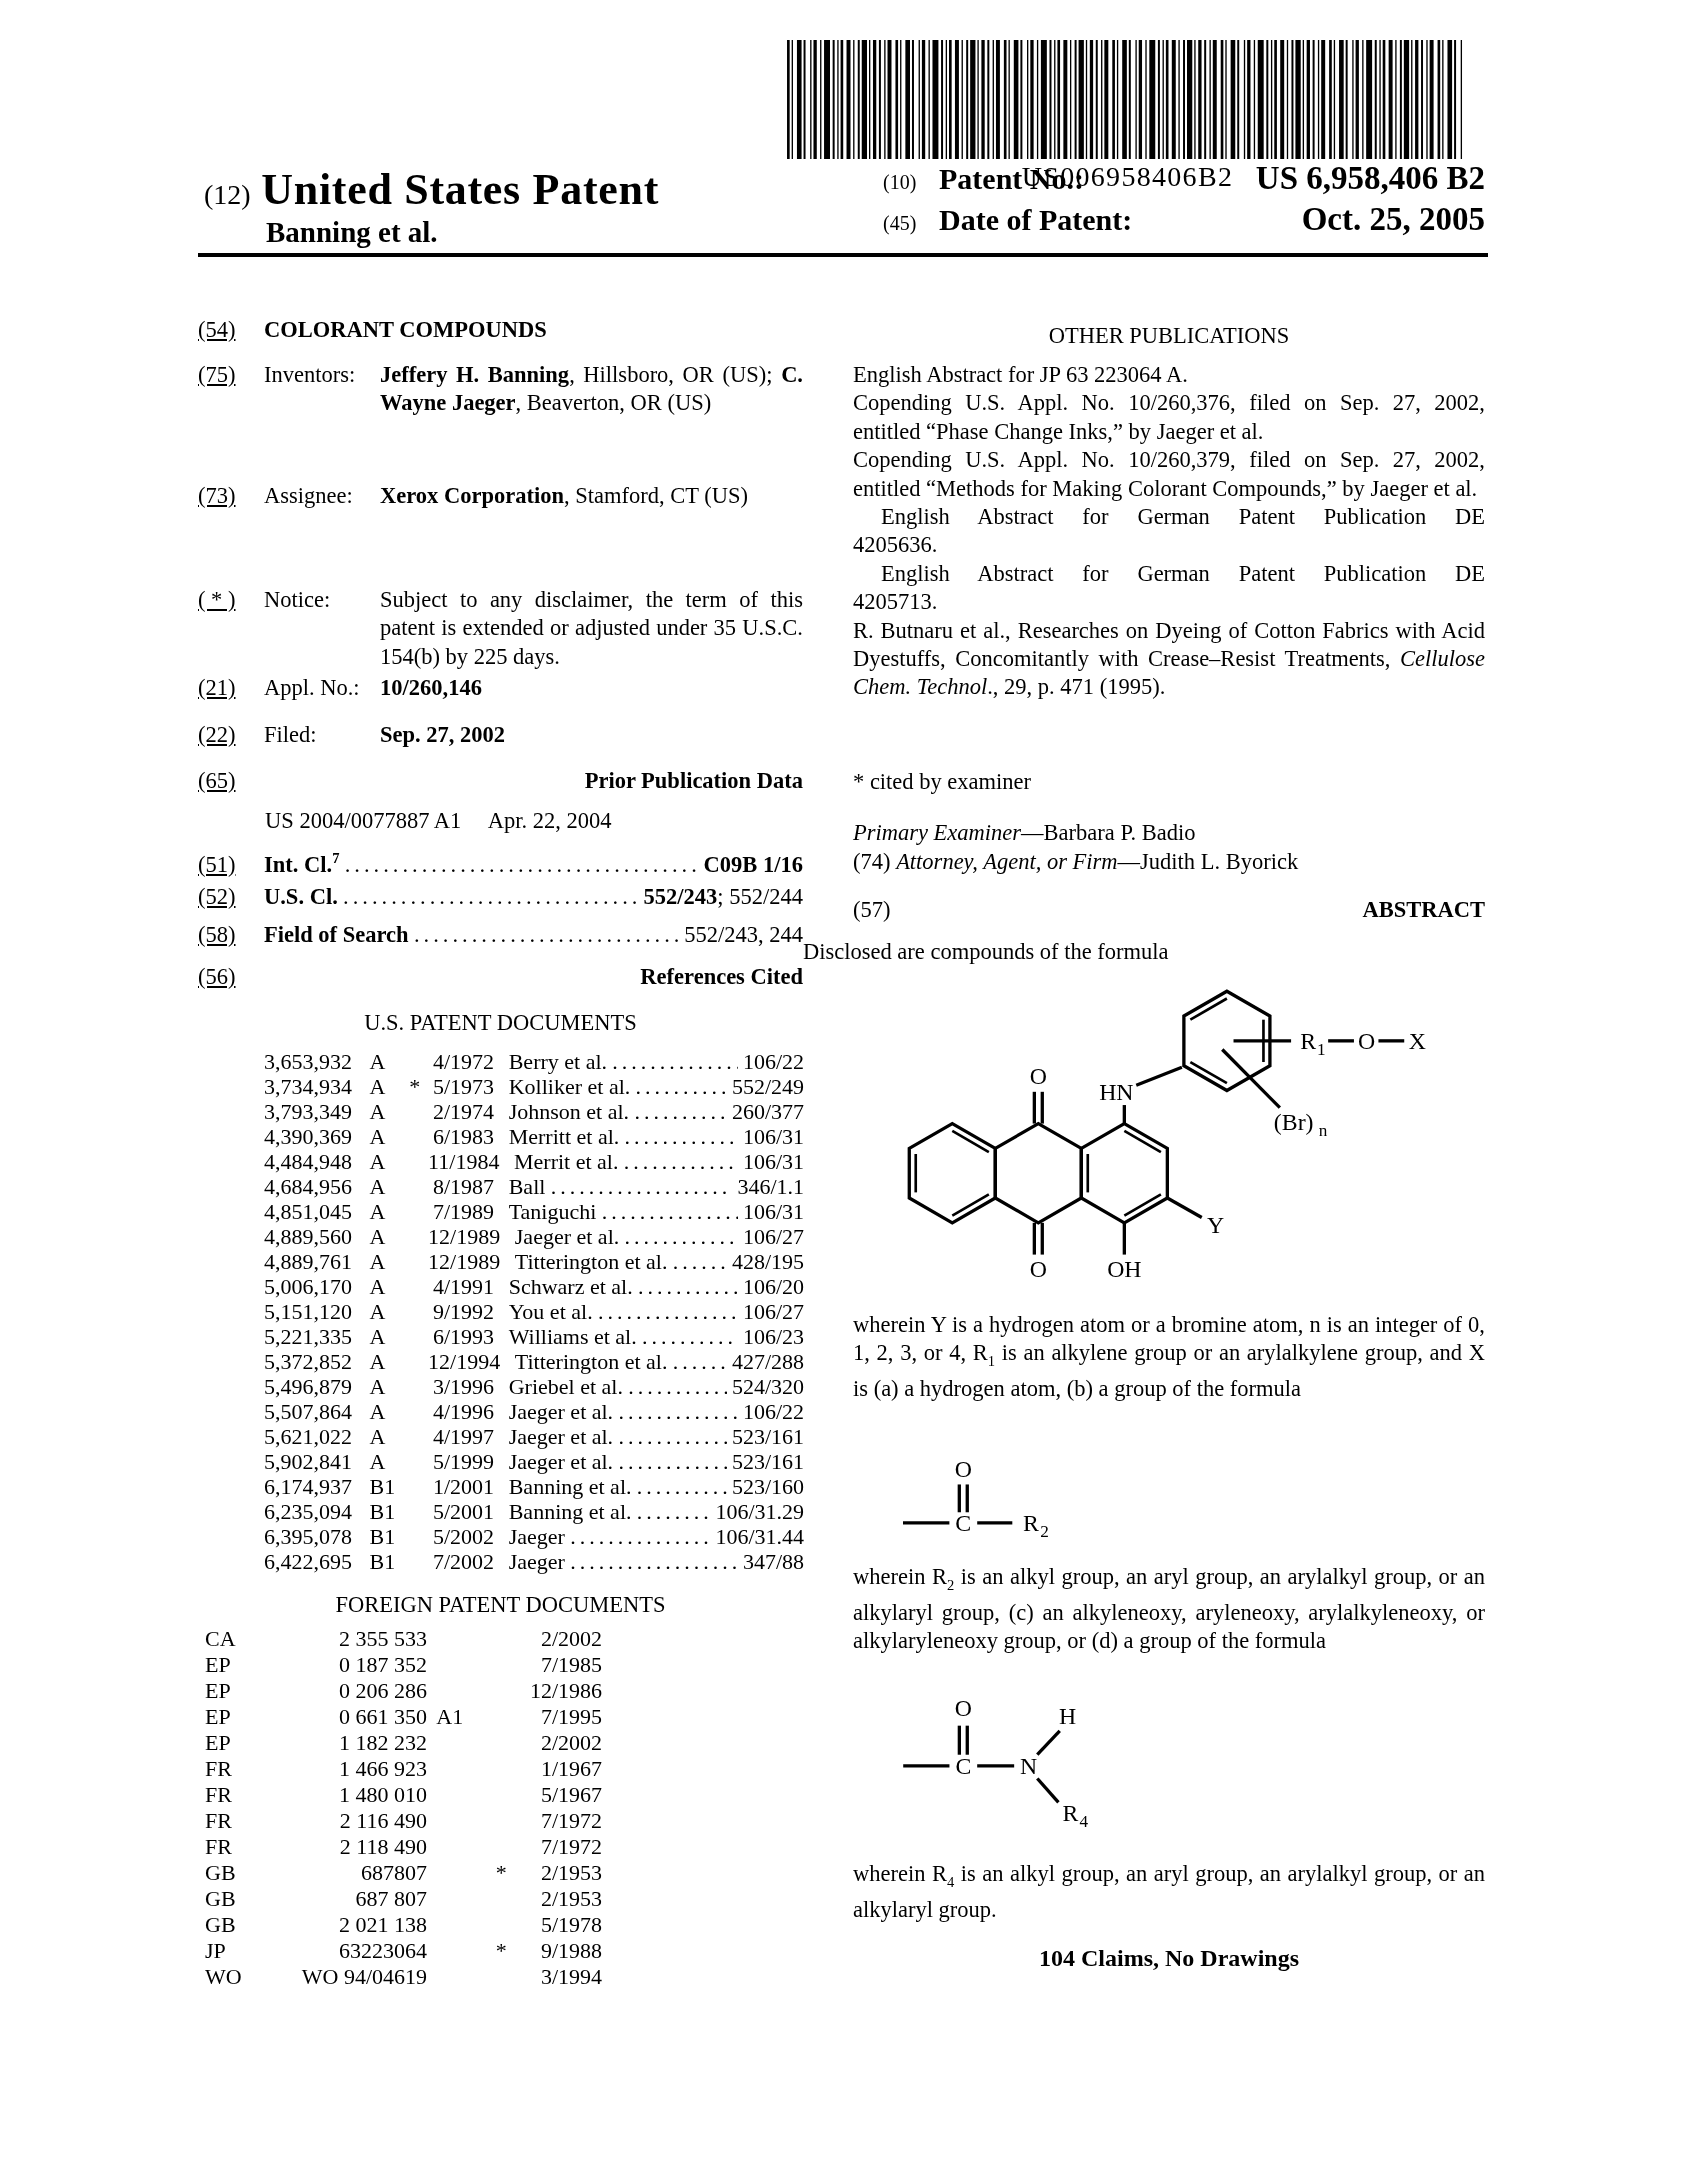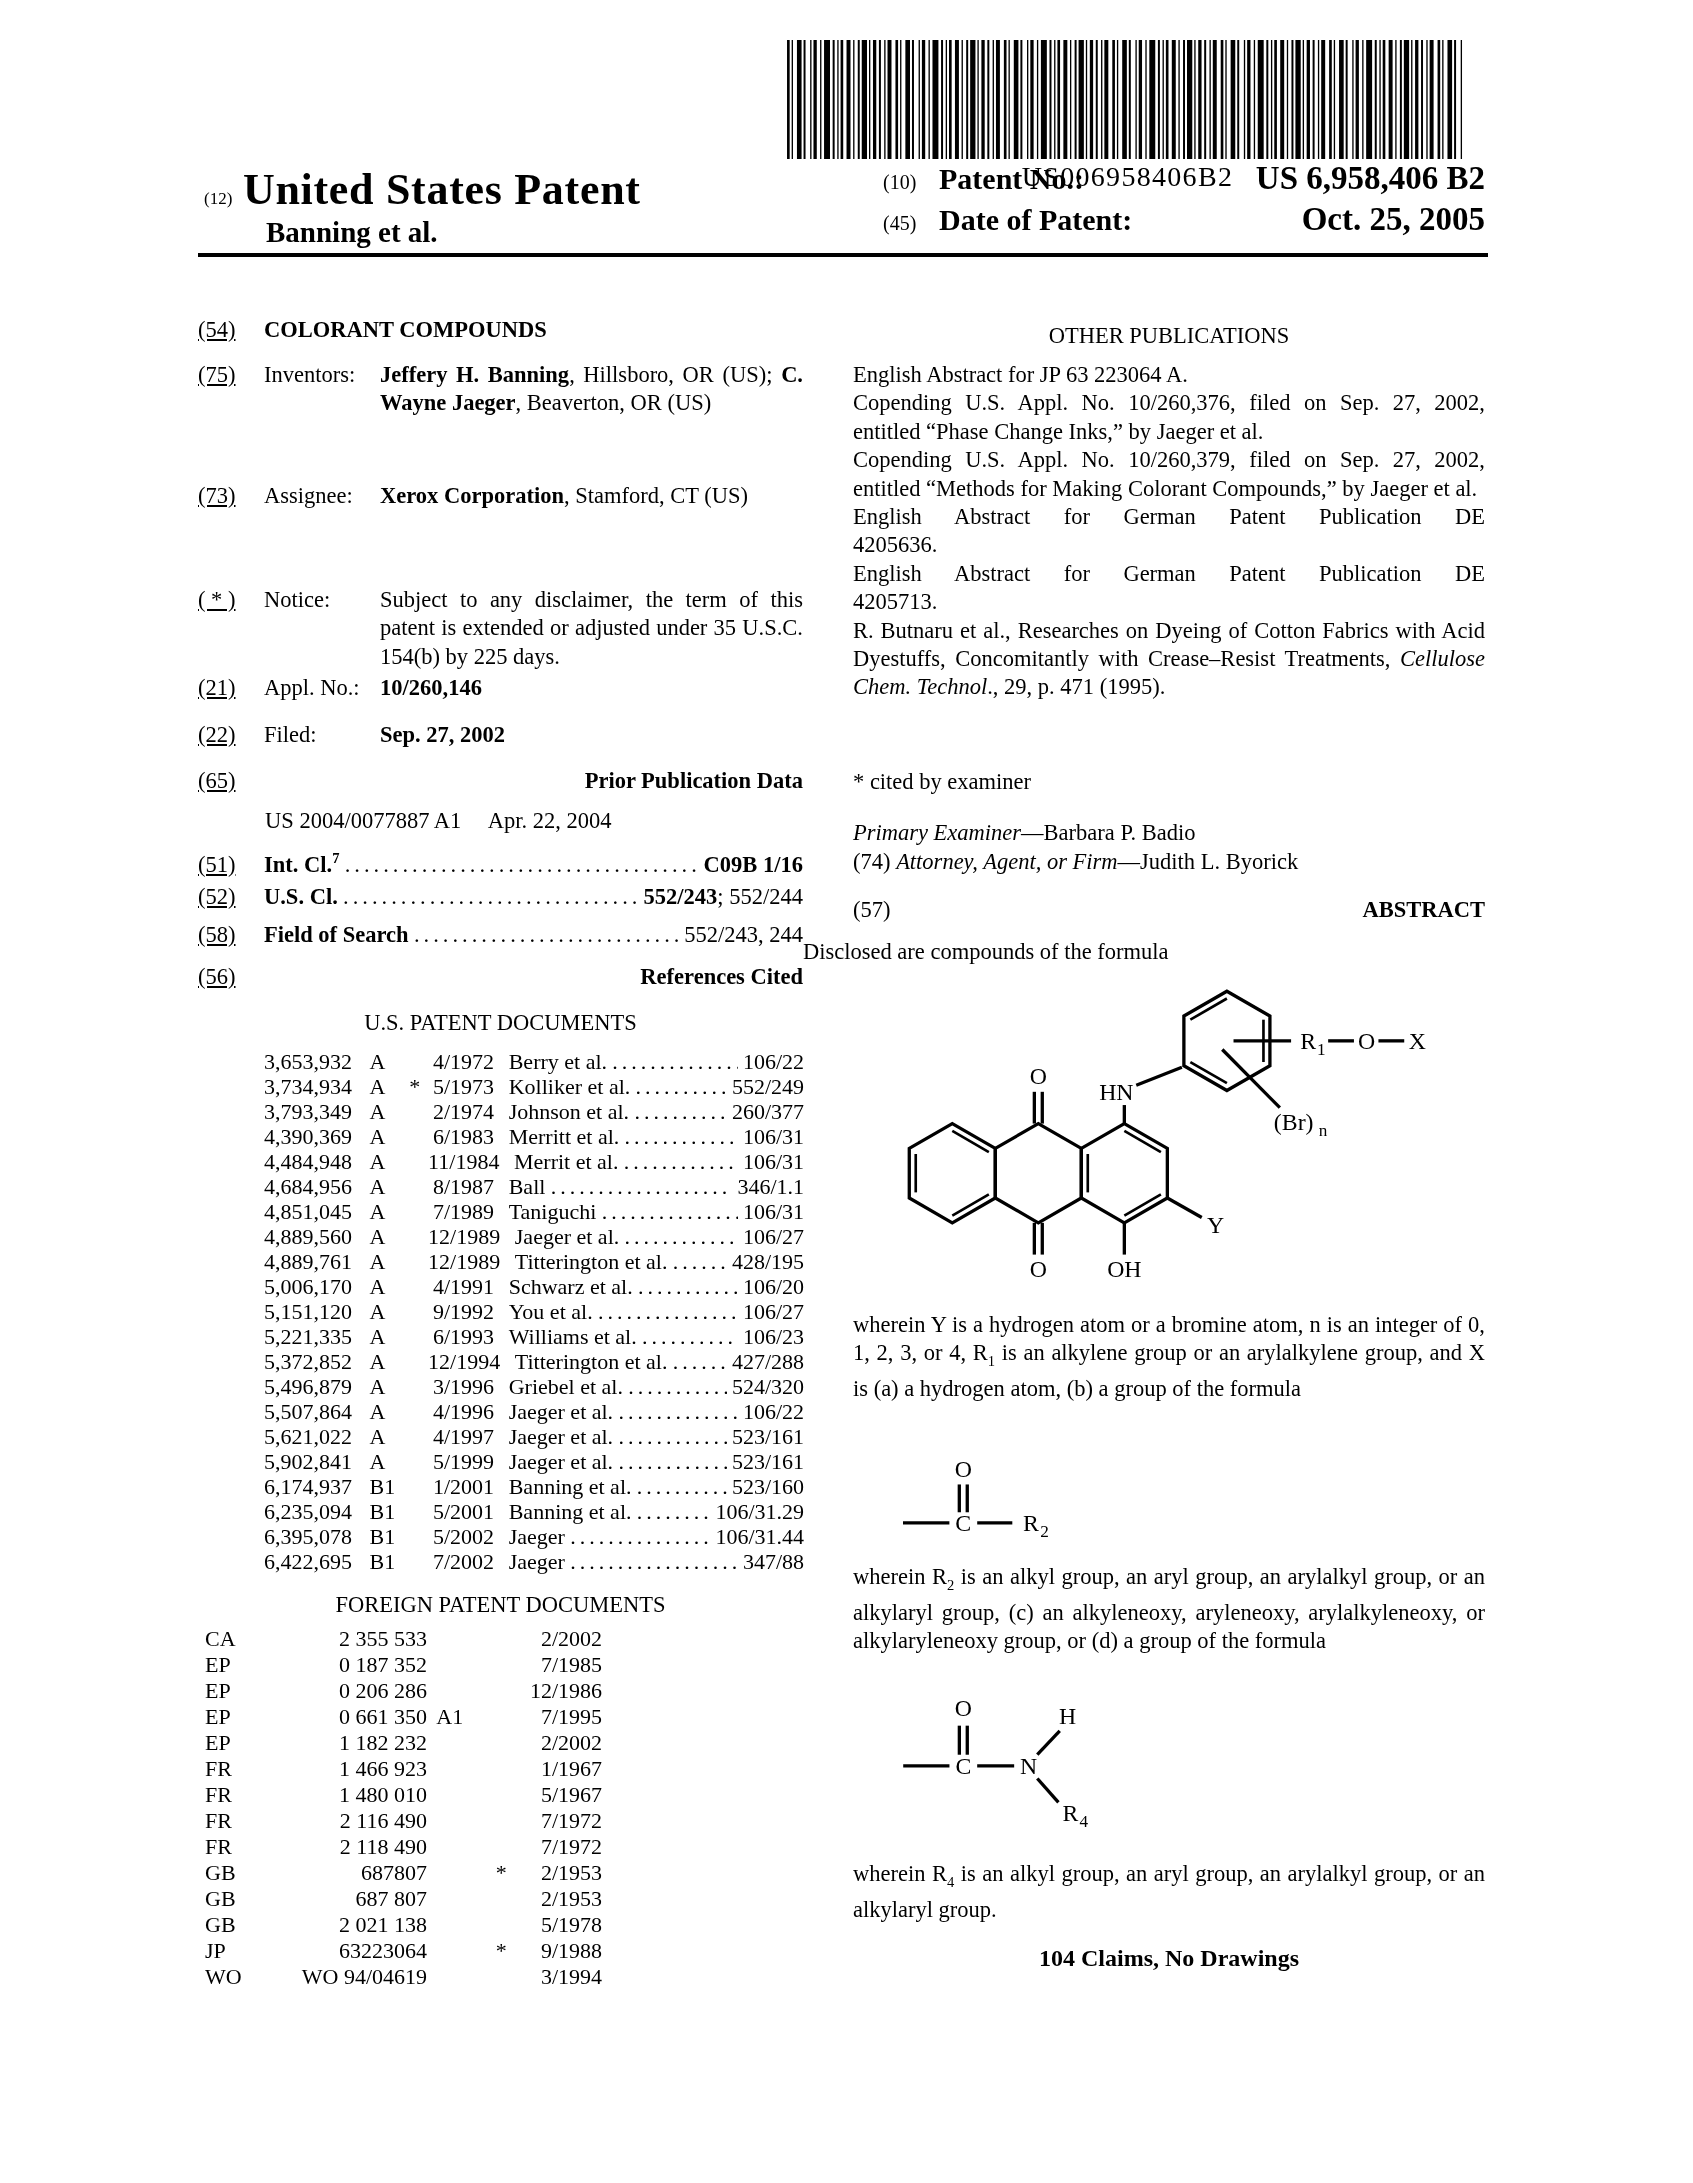--- a/index.html
+++ b/index.html
@@ -6,21 +6,21 @@
   body{width:1694px;height:2183px;font-family:"Liberation Serif","DejaVu Serif",serif;color:#000;}
   .page{position:relative;width:1694px;height:2183px;background:#fff;overflow:hidden;}
   .b{font-weight:bold;}
   .i{font-style:italic;}
   sup{font-size:14.6px;}
   sub{font-size:14.6px;}
   
   #barcode{position:absolute;left:787px;top:40px;width:681px;height:119px;}
   #bclabel{position:absolute;left:787px;top:161px;width:681px;text-align:center;font-size:28px;letter-spacing:1.3px;}
   #hleft{position:absolute;left:204px;top:164px;white-space:nowrap;}
-  #hleft .htag{font-size:17px;}
+  #hleft .htag{font-size:28px;}
   #hleft .htitle{font-size:44px;font-weight:bold;margin-left:10.6px;letter-spacing:0.7px;}
   #hauthors{position:absolute;left:266px;top:216px;font-size:29px;font-weight:bold;}
   #hright{position:absolute;left:883px;top:160px;width:602px;}
   .hrow{display:flex;align-items:baseline;height:41px;}
   .htag2{font-size:20px;flex:0 0 56px;}
   .hlabel{font-size:30px;font-weight:bold;}
   .hval{flex:1;text-align:right;font-size:33px;font-weight:bold;}
   #rule{position:absolute;left:198px;top:253px;width:1290px;height:4px;background:#000;}
   
   .fld{position:absolute;left:198px;width:605px;display:flex;align-items:baseline;font-size:22.5px;line-height:28.4px;}
@@ -58,21 +58,21 @@
   .frow{display:flex;align-items:baseline;height:26px;}
   .f-ctry{flex:0 0 63px;}
   .f-num{flex:0 0 159px;text-align:right;}
   .f-kind{flex:0 0 50px;padding-left:9.3px;}
   .f-star{flex:0 0 30px;text-align:center;}
   .f-date{flex:1;text-align:right;}
   
   #oph{position:absolute;left:853px;top:323px;width:632px;text-align:center;font-size:22.5px;}
   #pubs{position:absolute;left:853px;top:361px;width:632px;font-size:22.5px;line-height:28.4px;}
   .pub{text-align:justify;}
-  .jl{text-align:justify;text-align-last:justify;}
+  .jl{text-align:justify;text-align-last:justify;margin-left:28px;}
   #cited{position:absolute;left:853px;top:769px;font-size:22.5px;}
   #examiner{position:absolute;left:853px;top:820px;font-size:22.5px;}
   #attorney{position:absolute;left:853px;top:849px;font-size:22.5px;}
   #abs57{position:absolute;left:853px;top:897px;width:632px;display:flex;align-items:baseline;font-size:22.5px;}
   #abs57 .tag{flex:0 0 66px;}
   #intro{position:absolute;left:803px;top:939px;width:632px;font-size:22.5px;}
   #svg1{position:absolute;left:853px;top:978px;}
   #paraY{position:absolute;left:853px;top:1311px;width:632px;font-size:22.5px;line-height:28.4px;text-align:justify;}
   #svg2{position:absolute;left:893px;top:1450px;}
   #paraR2{position:absolute;left:853px;top:1563px;width:632px;font-size:22.5px;line-height:28.4px;text-align:justify;}

